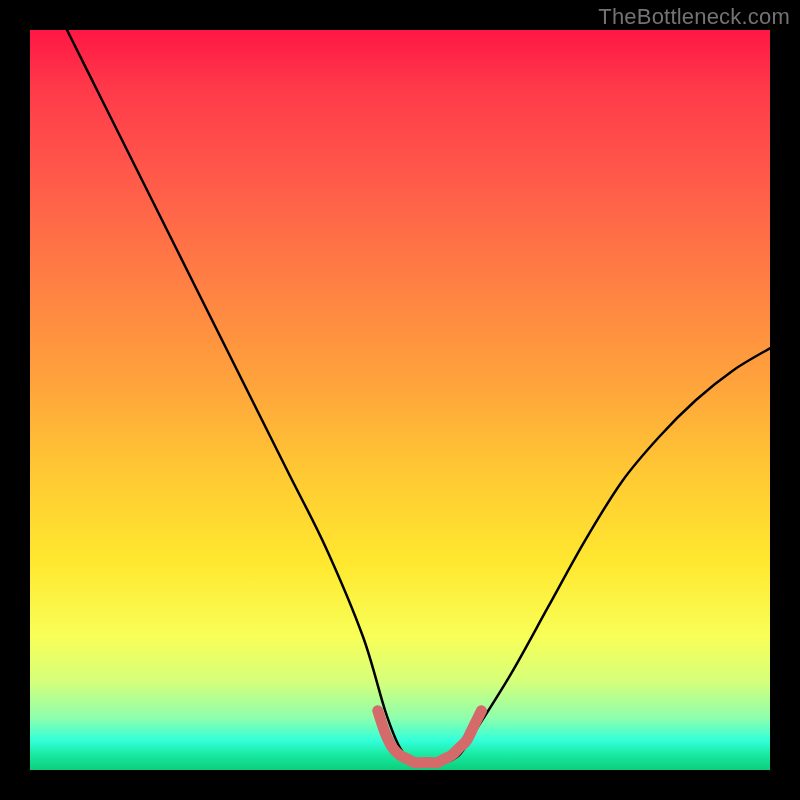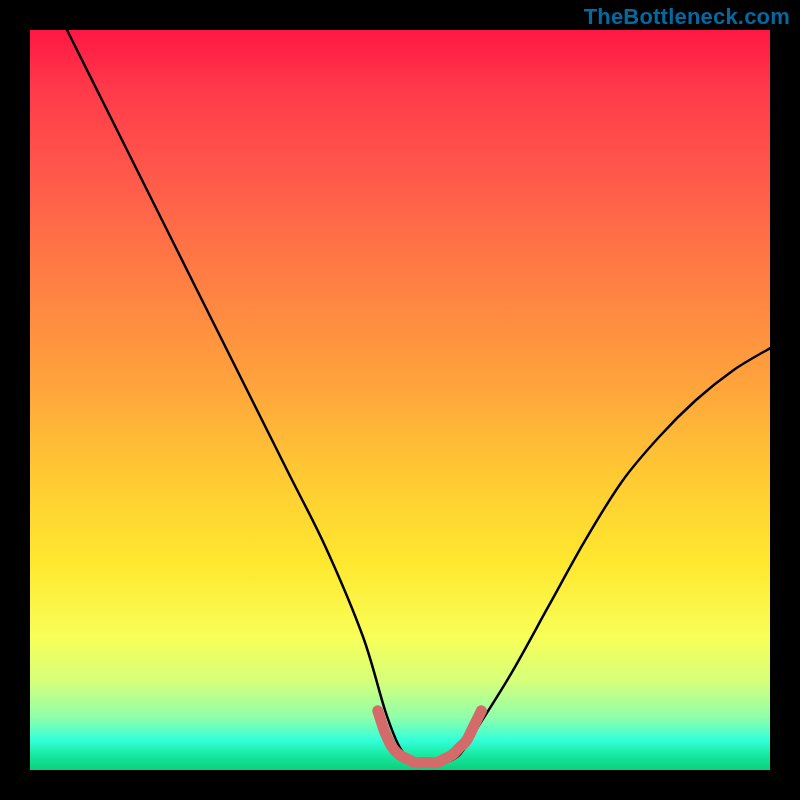--- a/index.html
+++ b/index.html
@@ -14,23 +14,23 @@
   .frame {
     position: relative;
     width: 800px;
     height: 800px;
     background: #000;
   }
   .watermark {
     position: absolute;
     top: 4px;
     right: 10px;
-    color: #0369a1;
+    color: #737373;
     font-size: 22px;
-    font-weight: bold;
+    font-weight: normal;
     letter-spacing: 0.2px;
     z-index: 10;
     margin-left: 28px;
   }
   .plot {
     position: absolute;
     left: 30px;
     top: 30px;
     width: 740px;
     height: 740px;

